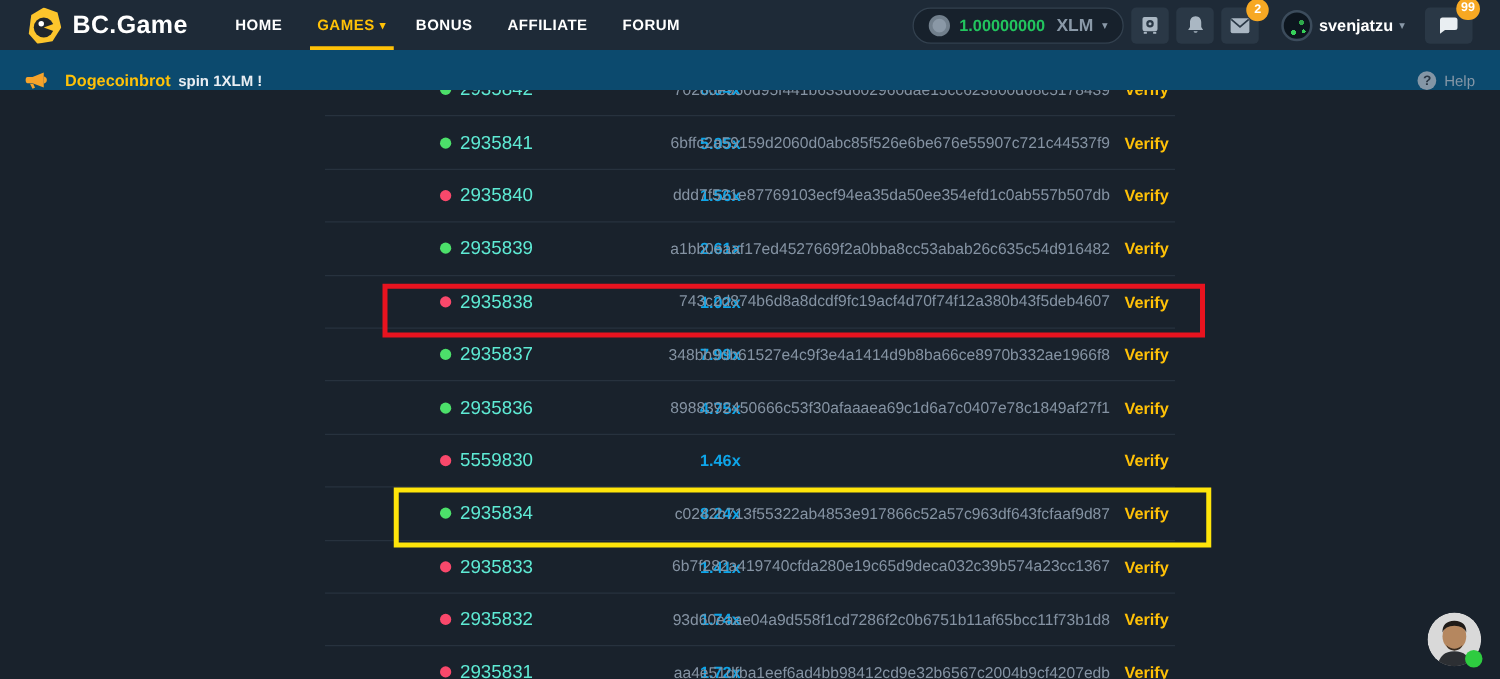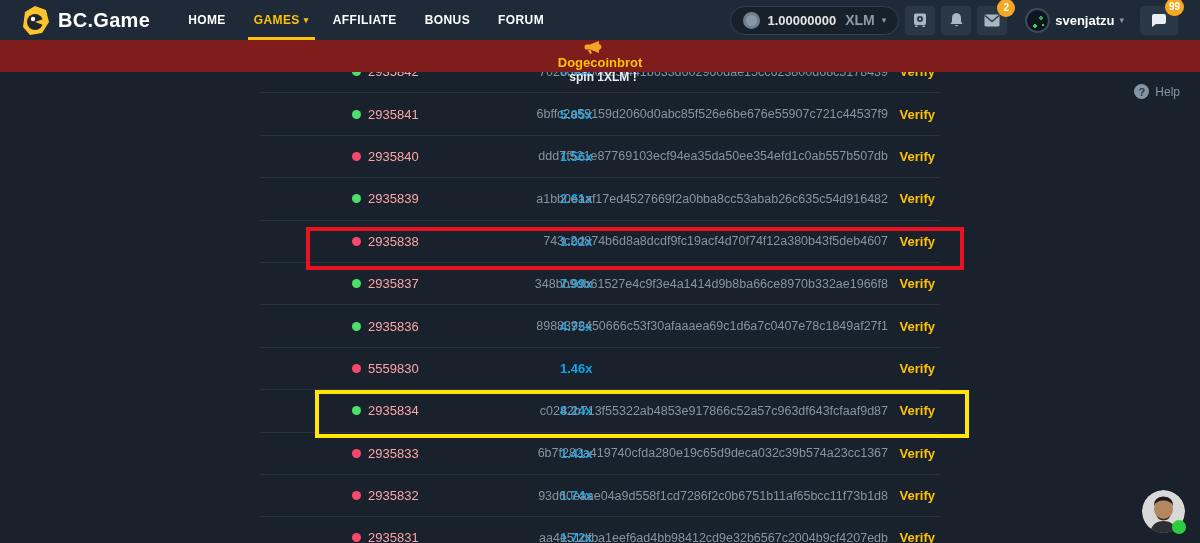--- a/index.html
+++ b/index.html
@@ -13,52 +13,52 @@
   .logo-text { font-size:20px; font-weight:bold; color:#fff; letter-spacing:.3px; }
   nav { display:flex; align-items:center; margin-left:26px; height:40px; }
   .nav-item { position:relative; height:40px; display:flex; align-items:center; padding:0 12px; font-size:12px; font-weight:bold; color:#fff; letter-spacing:.4px; cursor:pointer; text-decoration:none; }
   .nav-item .caret { color:inherit; font-size:9px; margin-left:4px; }
   .nav-item.active { color:#ffc107; }
   .nav-item.active::after { content:""; position:absolute; left:6px; right:6px; bottom:0; height:3px; background:#ffc107; }
 
   .header-right { margin-left:auto; display:flex; align-items:center; gap:6px; }
   .balance-pill { display:flex; align-items:center; gap:7px; height:29px; padding:0 12px; border:1px solid #33414f; border-radius:15px; background:#17212c; cursor:pointer; }
   .coin-icon { width:17px; height:17px; border-radius:50%; background:#8a98a6; border:3px solid #717f8c; }
-  .balance-amount { font-size:13px; font-weight:bold; color:#e5e5e5; }
+  .balance-amount { font-size:13px; font-weight:bold; color:#22c55e; }
   .balance-currency { font-size:14px; font-weight:bold; color:#8a99a8; margin-left:2px; }
   .caret-down { font-size:9px; color:#8a99a8; }
   .icon-btn { position:relative; width:30px; height:29px; border:0; border-radius:4px; background:#2a3846; display:flex; align-items:center; justify-content:center; cursor:pointer; }
   .icon-btn svg { display:block; }
   .badge { position:absolute; top:-7px; right:-8px; min-width:18px; height:18px; padding:0 4px; border-radius:9px; background:#f7a823; color:#fff; font-size:10px; font-weight:bold; display:flex; align-items:center; justify-content:center; }
   .user { display:flex; align-items:center; gap:5px; margin:0 10px 0 12px; cursor:pointer; }
   .avatar { width:25px; height:25px; border-radius:50%; border:2px solid #3c4c5c; background:
       radial-gradient(circle 2px at 8px 16px,#37d05a 99%,transparent),
       radial-gradient(circle 2px at 14px 8px,#2fa84b 99%,transparent),
       radial-gradient(circle 1.5px at 16px 15px,#37d05a 99%,transparent),
       #0d161f; }
   .username { font-size:13px; font-weight:bold; color:#fff; }
   .chat-btn { position:relative; width:38px; height:29px; border:0; border-radius:4px; background:#2a3846; display:flex; align-items:center; justify-content:center; cursor:pointer; }
   .chat-btn .badge { top:-8px; right:-6px; }
 
   
-  .announce { height:32px; background:#7f1d1d; display:flex; align-items:center; padding:0 20px; position:relative; z-index:4;flex-direction:column; }
+  .announce { height:32px; background:#0c4a6e; display:flex; align-items:flex-end; padding:0 20px; position:relative; z-index:4; }
   .megaphone { margin-right:14px; display:flex; }
   .announce-hl { color:#ffc107; font-weight:bold; font-size:13px; cursor:pointer; }
   .announce-text { color:#e8edf2; font-size:12px; font-weight:bold; margin-left:6px; }
   .help { margin-left:auto; display:flex; align-items:center; gap:6px; color:#8496a6; font-size:12px; cursor:pointer; }
   .help-q { width:15px; height:15px; border-radius:50%; background:#8496a6; color:#2a3744; font-size:11px; font-weight:bold; display:flex; align-items:center; justify-content:center; }
 
   
   main { position:relative; height:471px; overflow:hidden; }
   .history-table { position:absolute; left:260px; top:-21px; width:680px; }
   .row { position:relative; height:42.4px; display:flex; align-items:center; border-bottom:1px solid #27323e; padding-left:92px; }
   .dot { width:9px; height:9px; border-radius:50%; margin-right:7px; flex:0 0 auto; }
   .row.win  .dot { background:#4ce06a; }
   .row.lose .dot { background:#f9486b; }
-  .game-id { font-size:13px; color:#fca5a5; cursor:pointer; }
+  .game-id { font-size:15px; color:#5eead4; cursor:pointer; }
   .mult { position:absolute; left:300px; font-size:13px; font-weight:bold; color:#0ea5e9; }
   .hash { position:absolute; right:52px; font-size:12.5px; color:#8593a3; }
   .verify { position:absolute; right:5px; font-size:13px; font-weight:bold; color:#ffc107; cursor:pointer; text-decoration:none; }
   .hl-box { position:absolute; pointer-events:none; z-index:3; }
   .hl-box.red    { left:46px; right:-24px; top:6px;  bottom:-8px; border:4px solid #e8131f; }
   .hl-box.yellow { left:55px; right:-29px; top:0px;  bottom:-6px; border:4px solid #ffe50a; }
 
   
   .support-avatar { position:absolute; right:15px; top:418px; width:43px; height:43px; border-radius:50%; overflow:visible; cursor:pointer; }
   .support-avatar svg { border-radius:50%; display:block; }
@@ -83,25 +83,25 @@
   <nav id="nav-host">
       <a class="nav-item">
       <span>HOME</span>
       <span class="caret"></span>
     </a>
       <a class="nav-item active">
       <span>GAMES</span>
       <span class="caret">▾</span>
     </a>
       <a class="nav-item">
+      <span>BONUS</span>
+      <span class="caret"></span>
+    </a>
+      <a class="nav-item">
       <span>AFFILIATE</span>
-      <span class="caret"></span>
-    </a>
-      <a class="nav-item">
-      <span>BONUS</span>
       <span class="caret"></span>
     </a>
       <a class="nav-item">
       <span>FORUM</span>
       <span class="caret"></span>
     </a>
     </nav>
 
   <div class="header-right">
     <div class="balance-pill">

